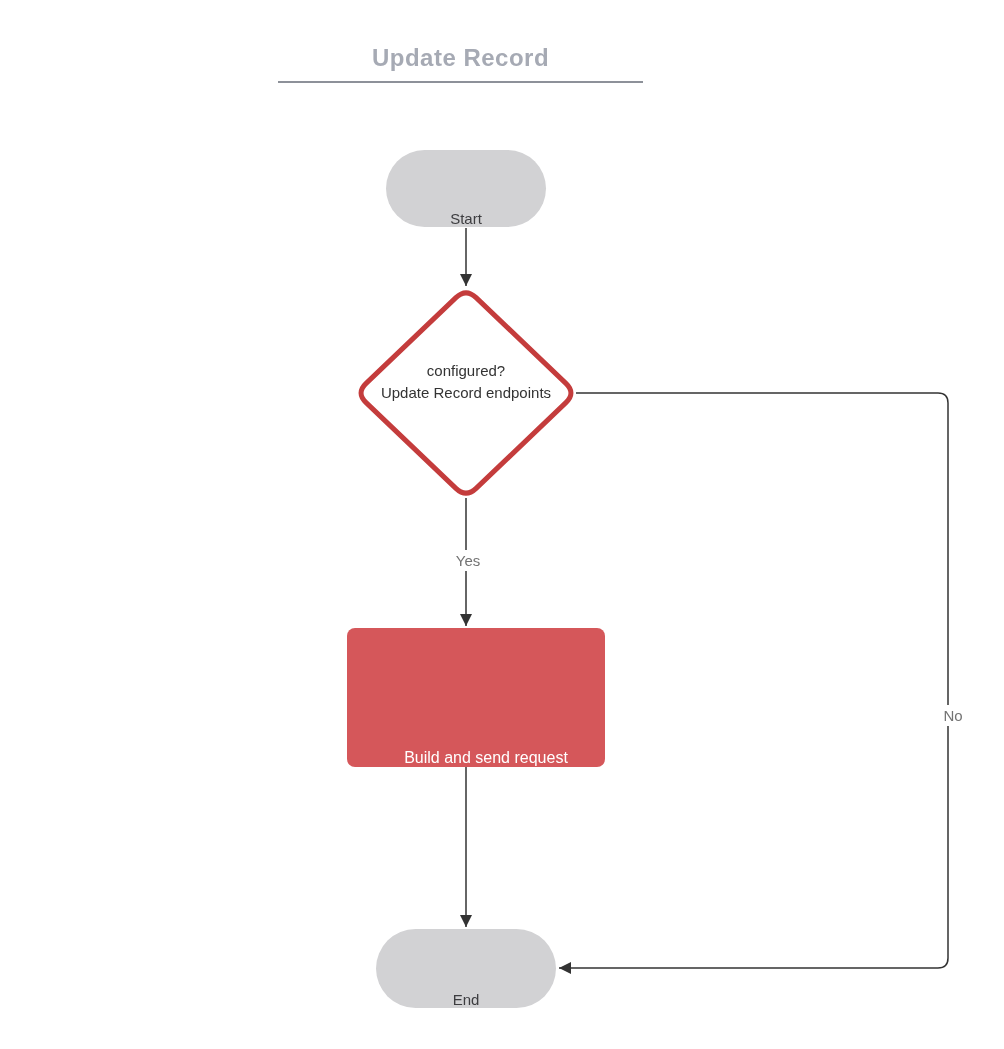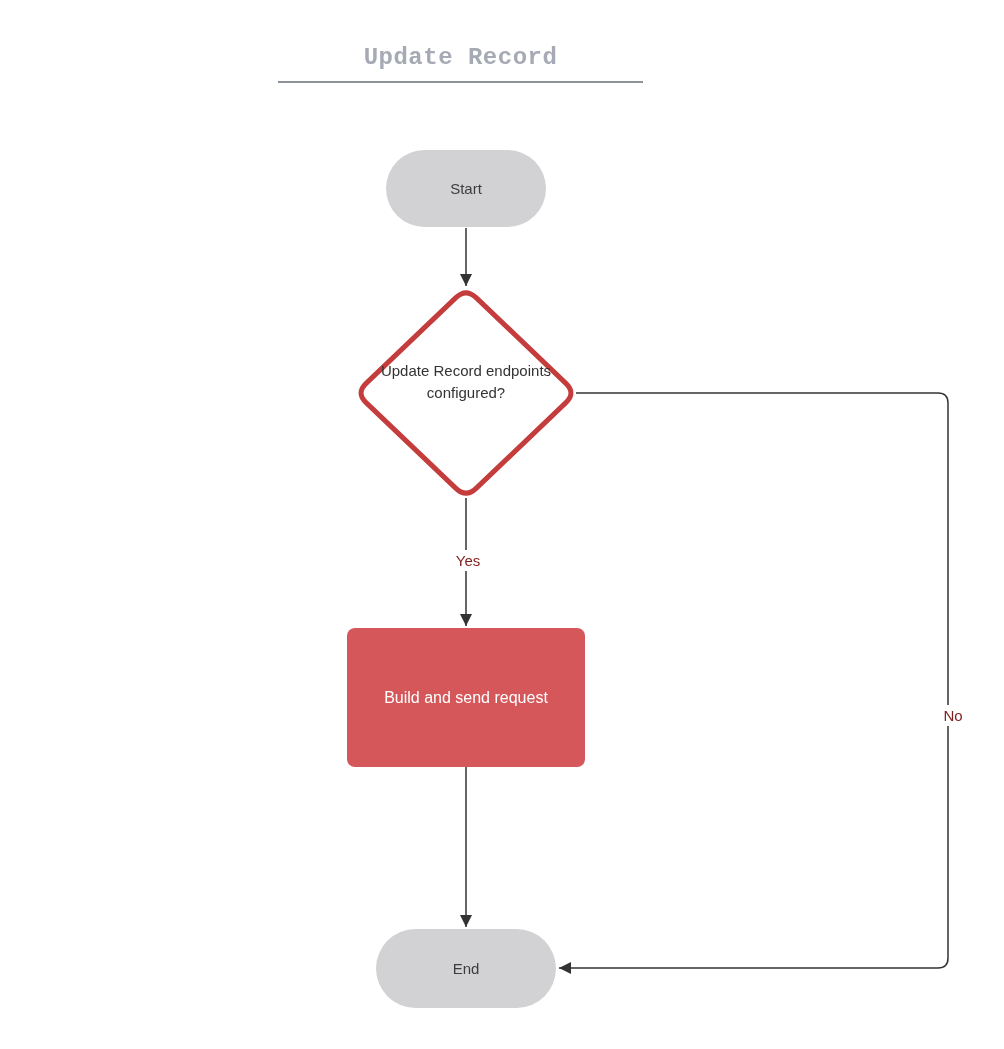--- a/index.html
+++ b/index.html
@@ -36,34 +36,33 @@
   .title {
     position: absolute;
     left: 278px;
     top: 44px;
     width: 365px;
     text-align: center;
     font-size: 24px;
     font-weight: bold;
     color: #a6aab4;
     letter-spacing: 0.5px;
-    font-family: Liberation Mono, monospace;
   }
   .title-rule {
     position: absolute;
     left: 278px;
     top: 81px;
     width: 365px;
     height: 2px;
     background: #8d9199;
   }
   .node {
     position: absolute;
     display: flex;
-    align-items: center;
+    align-items: flex-end;
     justify-content: center;
     font-size: 15px;
     color: #3d3d40;
     text-align: center;
   }
   .stadium {
     background: #d2d2d4;
     border-radius: 40px;
   }
   .start {
@@ -80,36 +79,37 @@
   }
   .process {
     left: 347px;
     top: 628px;
     width: 238px;
     height: 139px;
     background: #d5575a;
     border-radius: 8px;
     color: #ffffff;
     font-size: 16px;
+    padding-left: 20px;
   }
   .decision-text {
     position: absolute;
     left: 346px;
     top: 360px;
     width: 240px;
     text-align: center;
     font-size: 15px;
     line-height: 22px;
     color: #333333;
   }
   .edge-label {
     position: absolute;
     background: #ffffff;
     font-size: 15px;
-    color: #7f1d1d;
+    color: #737373;
     text-align: center;
     padding: 2px 4px;
   }
   .edge-label.yes {
     left: 442px;
     top: 550px;
     width: 44px;
   }
   .edge-label.no {
     left: 928px;
@@ -142,22 +142,22 @@
   </svg>
 
   <div class="title">Update Record</div>
   <div class="title-rule"></div>
 
   <div class="node stadium start">
     <span>Start</span>
   </div>
 
   <div class="decision-text">
+    <div>configured?</div>
     <div>Update Record endpoints</div>
-    <div>configured?</div>
   </div>
 
   <div class="edge-label yes">Yes</div>
 
   <div class="node process">
     <span>Build and send request</span>
   </div>
 
   <div class="edge-label no">No</div>
 

